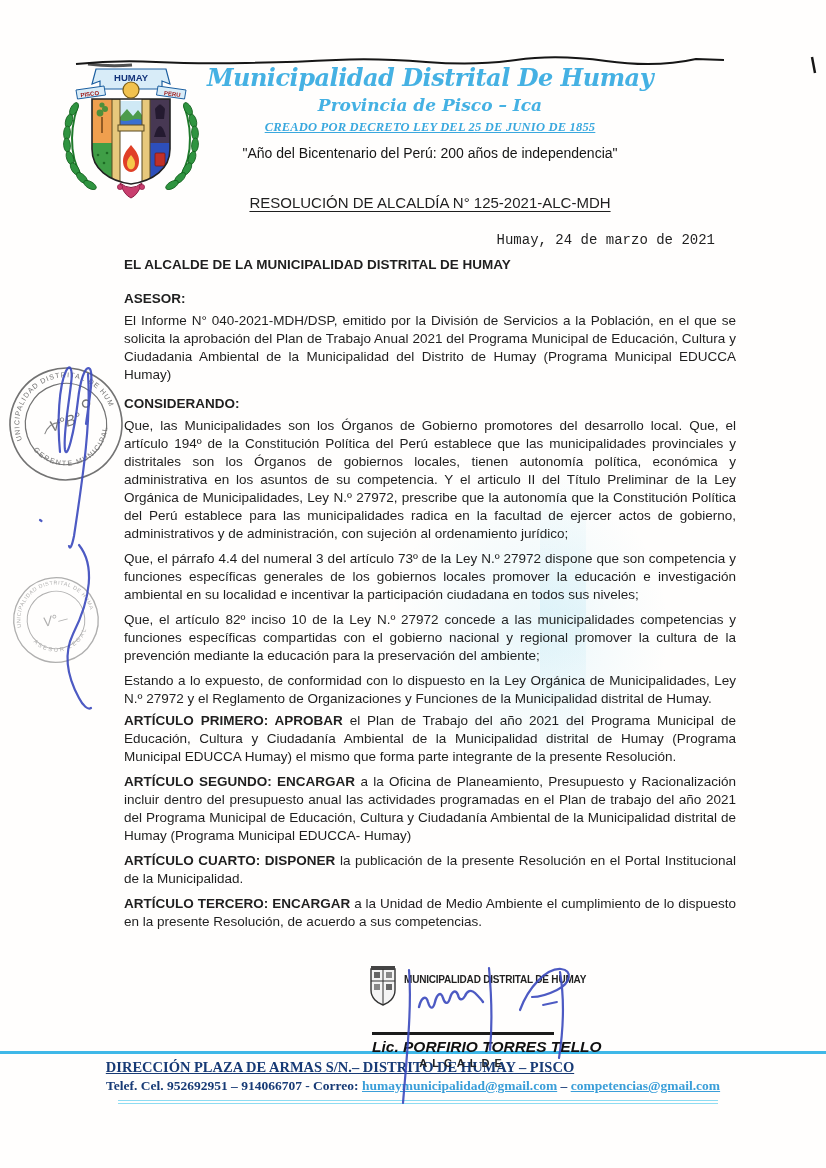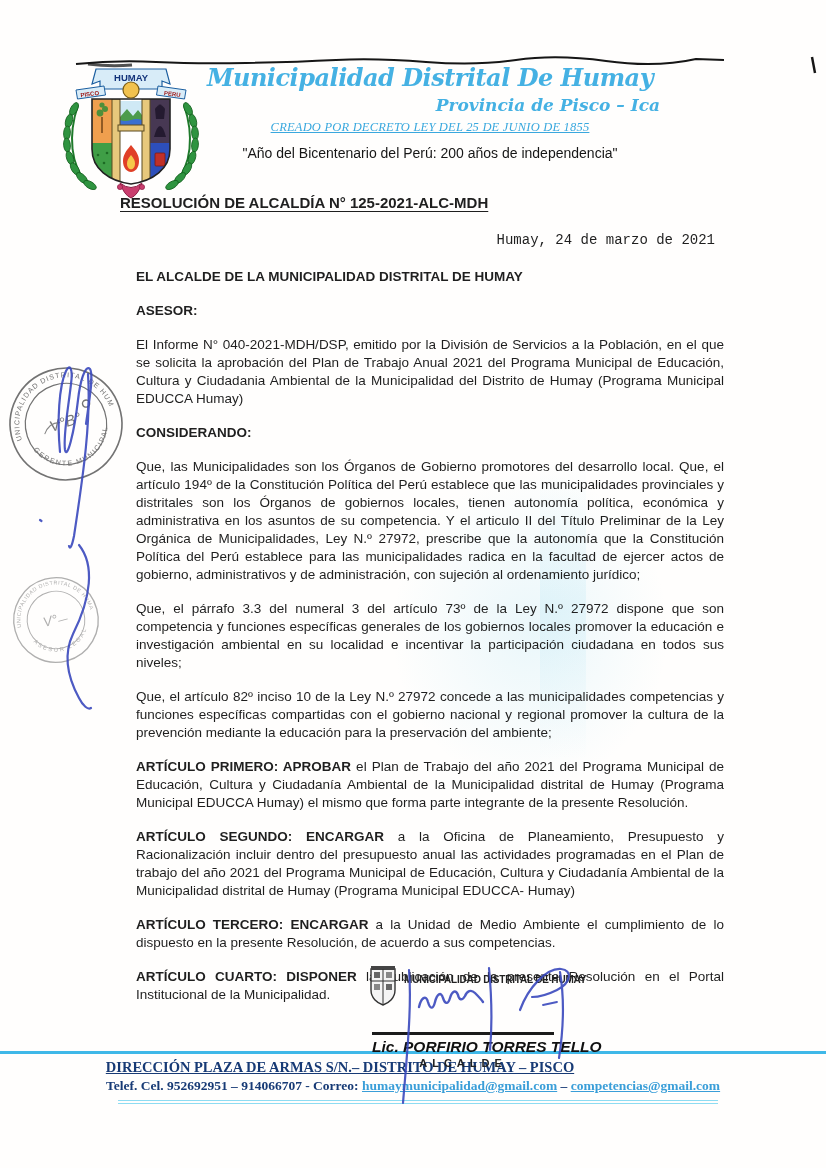--- a/index.html
+++ b/index.html
@@ -7,31 +7,31 @@
         font-family:"Liberation Sans",sans-serif;color:#1f1f1f;}
   svg{display:block;}
   .abs{position:absolute;}
 
   
   .crest{left:56px;top:64px;width:150px;height:140px;z-index:2;}
   .head-center{left:200px;top:64px;width:460px;text-align:center;z-index:2;}
   .script-title{font-family:"DejaVu Serif",serif;font-style:italic;font-weight:bold;
                 font-size:24px;color:#45b1e3;letter-spacing:-0.5px;line-height:28px;}
   .script-sub{font-family:"DejaVu Serif",serif;font-style:italic;font-weight:bold;
-              font-size:17px;color:#45b1e3;margin-top:3px;text-align:right;}
-  .decree{font-family:"Liberation Serif",serif;font-style:italic;font-weight:normal;
+              font-size:17px;color:#45b1e3;margin-top:3px;}
+  .decree{font-family:"Liberation Serif",serif;font-style:italic;font-weight:bold;
           font-size:12.5px;color:#3aa8de;text-decoration:underline;margin-top:5px;letter-spacing:.2px;}
   .motto{font-size:14px;color:#161616;margin-top:10px;}
-  .res-title{left:120px;top:194px;width:620px;font-size:15px;font-weight:bold;
+  .res-title{left:120px;top:194px;width:620px;text-align:center;font-size:15px;font-weight:normal;
              text-decoration:underline;text-underline-offset:3px;z-index:2;}
   .dateline{top:232px;right:111px;font-size:14px;z-index:2;font-family:Liberation Mono, monospace;}
 
   
   .body{left:120px;top:246px;width:620px;font-size:13.5px;line-height:18px;text-align:justify;z-index:2;}
-  .body p{margin:16px;}
+  .body p{margin:4px;}
   .bold{font-weight:bold;}
   .salutation{font-weight:bold;padding-top:6px;}
   .lbl{font-weight:bold;}
   .mt-sec{margin-top:16px !important;}
   .mt-lbl{margin-top:11px !important;}
   .mt-p{margin-top:7px !important;}
   .mt-p1{margin-top:2px !important;}
   .closing{font-weight:bold;margin-top:9px !important;}
 
   
@@ -165,26 +165,27 @@
 
   <div class="abs res-title">RESOLUCIÓN DE ALCALDÍA N° 125-2021-ALC-MDH</div>
   <div class="abs dateline">Humay, 24 de marzo de 2021</div>
 
   <div class="abs body">
     <p class="salutation">EL ALCALDE DE LA MUNICIPALIDAD DISTRITAL DE HUMAY</p>
     <p class="lbl mt-sec">ASESOR:</p>
     <p>El Informe N° 040-2021-MDH/DSP, emitido por la División de Servicios a la Población, en el que se solicita la aprobación del Plan de Trabajo Anual 2021 del Programa Municipal de Educación, Cultura y Ciudadania Ambiental de la Municipalidad del Distrito de Humay (Programa Municipal EDUCCA Humay)</p>
     <p class="lbl mt-lbl">CONSIDERANDO:</p>
     <p class="mt-p1">Que, las Municipalidades son los Órganos de Gobierno promotores del desarrollo local. Que, el artículo 194º de la Constitución Política del Perú establece que las municipalidades provinciales y distritales son los Órganos de gobiernos locales, tienen autonomía política, económica y administrativa en los asuntos de su competencia. Y el articulo II del Título Preliminar de la Ley Orgánica de Municipalidades, Ley N.º 27972, prescribe que la autonomía que la Constitución Política del Perú establece para las municipalidades radica en la facultad de ejercer actos de gobierno, administrativos y de administración, con sujeción al ordenamiento jurídico;</p>
-    <p class="mt-p">Que, el párrafo 3.3 del numeral 3 del artículo 73º de la Ley N.º 27972 dispone que son competencia y funciones específicas generales de los gobiernos locales promover la educación e investigación ambiental en su localidad e incentivar la participación ciudadana en todos sus niveles;</p>
+    <p class="mt-p">Que, el párrafo 4.4 del numeral 3 del artículo 73º de la Ley N.º 27972 dispone que son competencia y funciones específicas generales de los gobiernos locales promover la educación e investigación ambiental en su localidad e incentivar la participación ciudadana en todos sus niveles;</p>
     <p class="mt-p">Que, el artículo 82º inciso 10 de la Ley N.º 27972 concede a las municipalidades competencias y funciones específicas compartidas con el gobierno nacional y regional promover la cultura de la prevención mediante la educación para la preservación del ambiente;</p>
+    <p class="mt-p">Estando a lo expuesto, de conformidad con lo dispuesto en la Ley Orgánica de Municipalidades, Ley N.º 27972 y el Reglamento de Organizaciones y Funciones de la Municipalidad distrital de Humay.</p>
     <p class="mt-p1"><span class="bold">ARTÍCULO PRIMERO: APROBAR</span><span> el Plan de Trabajo del año 2021 del Programa Municipal de Educación, Cultura y Ciudadanía Ambiental de la Municipalidad distrital de Humay (Programa Municipal EDUCCA Humay) el mismo que forma parte integrante de la presente Resolución.</span></p>
     <p class="mt-p"><span class="bold">ARTÍCULO SEGUNDO: ENCARGAR</span><span> a la Oficina de Planeamiento, Presupuesto y Racionalización incluir dentro del presupuesto anual las actividades programadas en el Plan de trabajo del año 2021 del Programa Municipal de Educación, Cultura y Ciudadanía Ambiental de la Municipalidad distrital de Humay (Programa Municipal EDUCCA- Humay)</span></p>
+    <p class="mt-p"><span class="bold">ARTÍCULO CUARTO: DISPONER</span><span> la publicación de la presente Resolución en el Portal Institucional de la Municipalidad.</span></p>
     <p class="mt-p"><span class="bold">ARTÍCULO TERCERO: ENCARGAR</span><span> a la Unidad de Medio Ambiente el cumplimiento de lo dispuesto en la presente Resolución, de acuerdo a sus competencias.</span></p>
-    <p class="mt-p"><span class="bold">ARTÍCULO CUARTO: DISPONER</span><span> la publicación de la presente Resolución en el Portal Institucional de la Municipalidad.</span></p>
   </div>
 
   <svg class="abs stamp1" viewBox="0 0 126 126">
     <g transform="rotate(-18 63 63)" stroke="#555" fill="none">
       <circle cx="63" cy="63" r="55" stroke-width="1.6"></circle>
       <circle cx="63" cy="63" r="40" stroke-width="1.2"></circle>
       <defs>
         <path id="s1top" d="M17,63 A46,46 0 1 1 109,63"></path>
         <path id="s1bot" d="M22,63 A41,41 0 0 0 104,63"></path>
       </defs>

